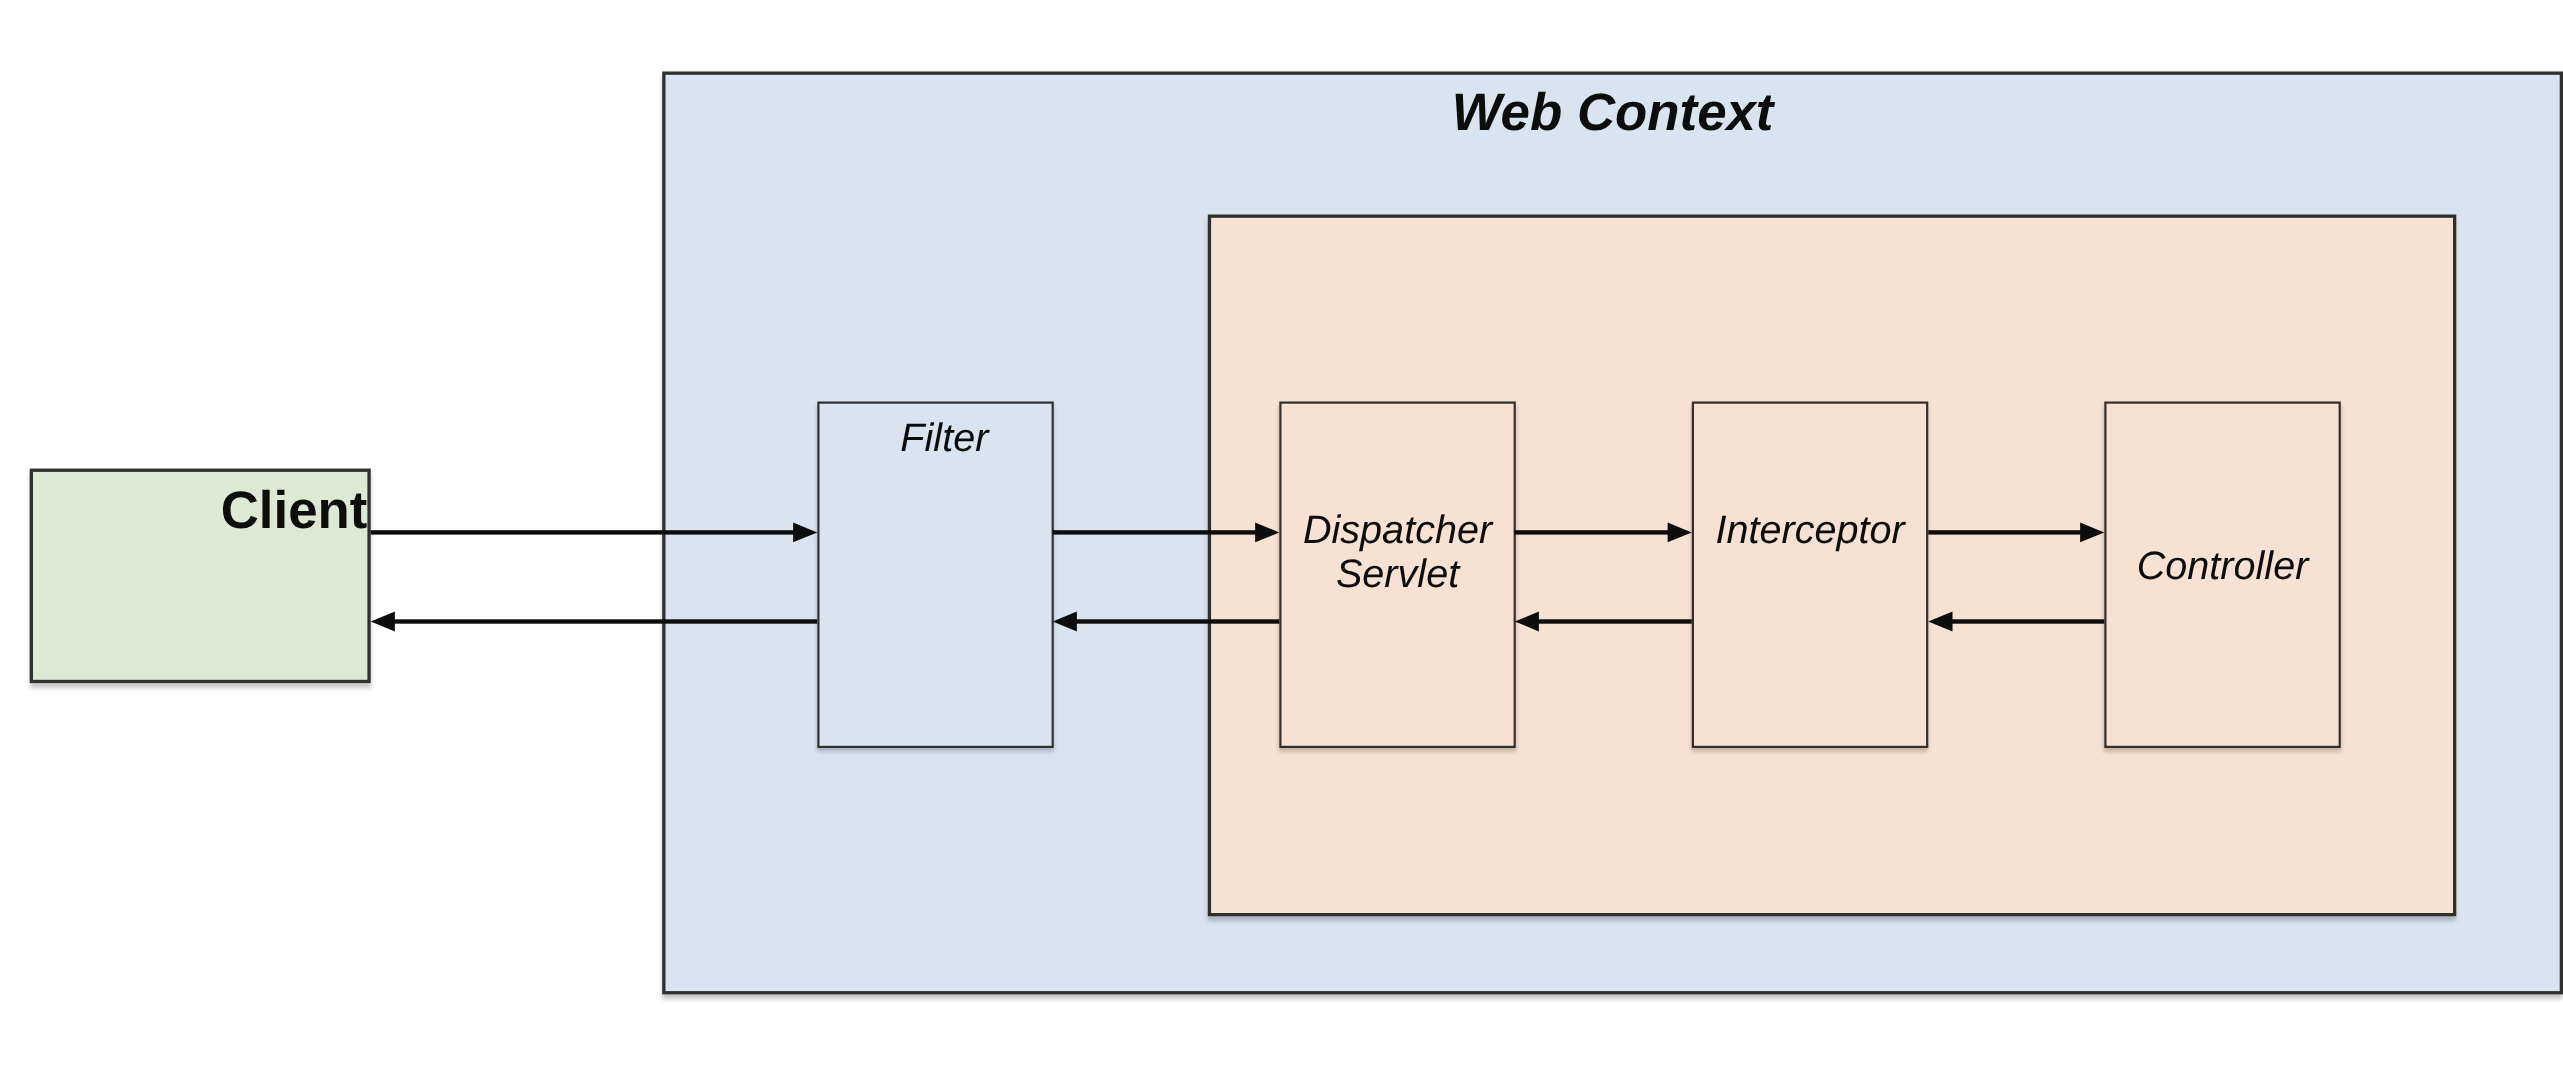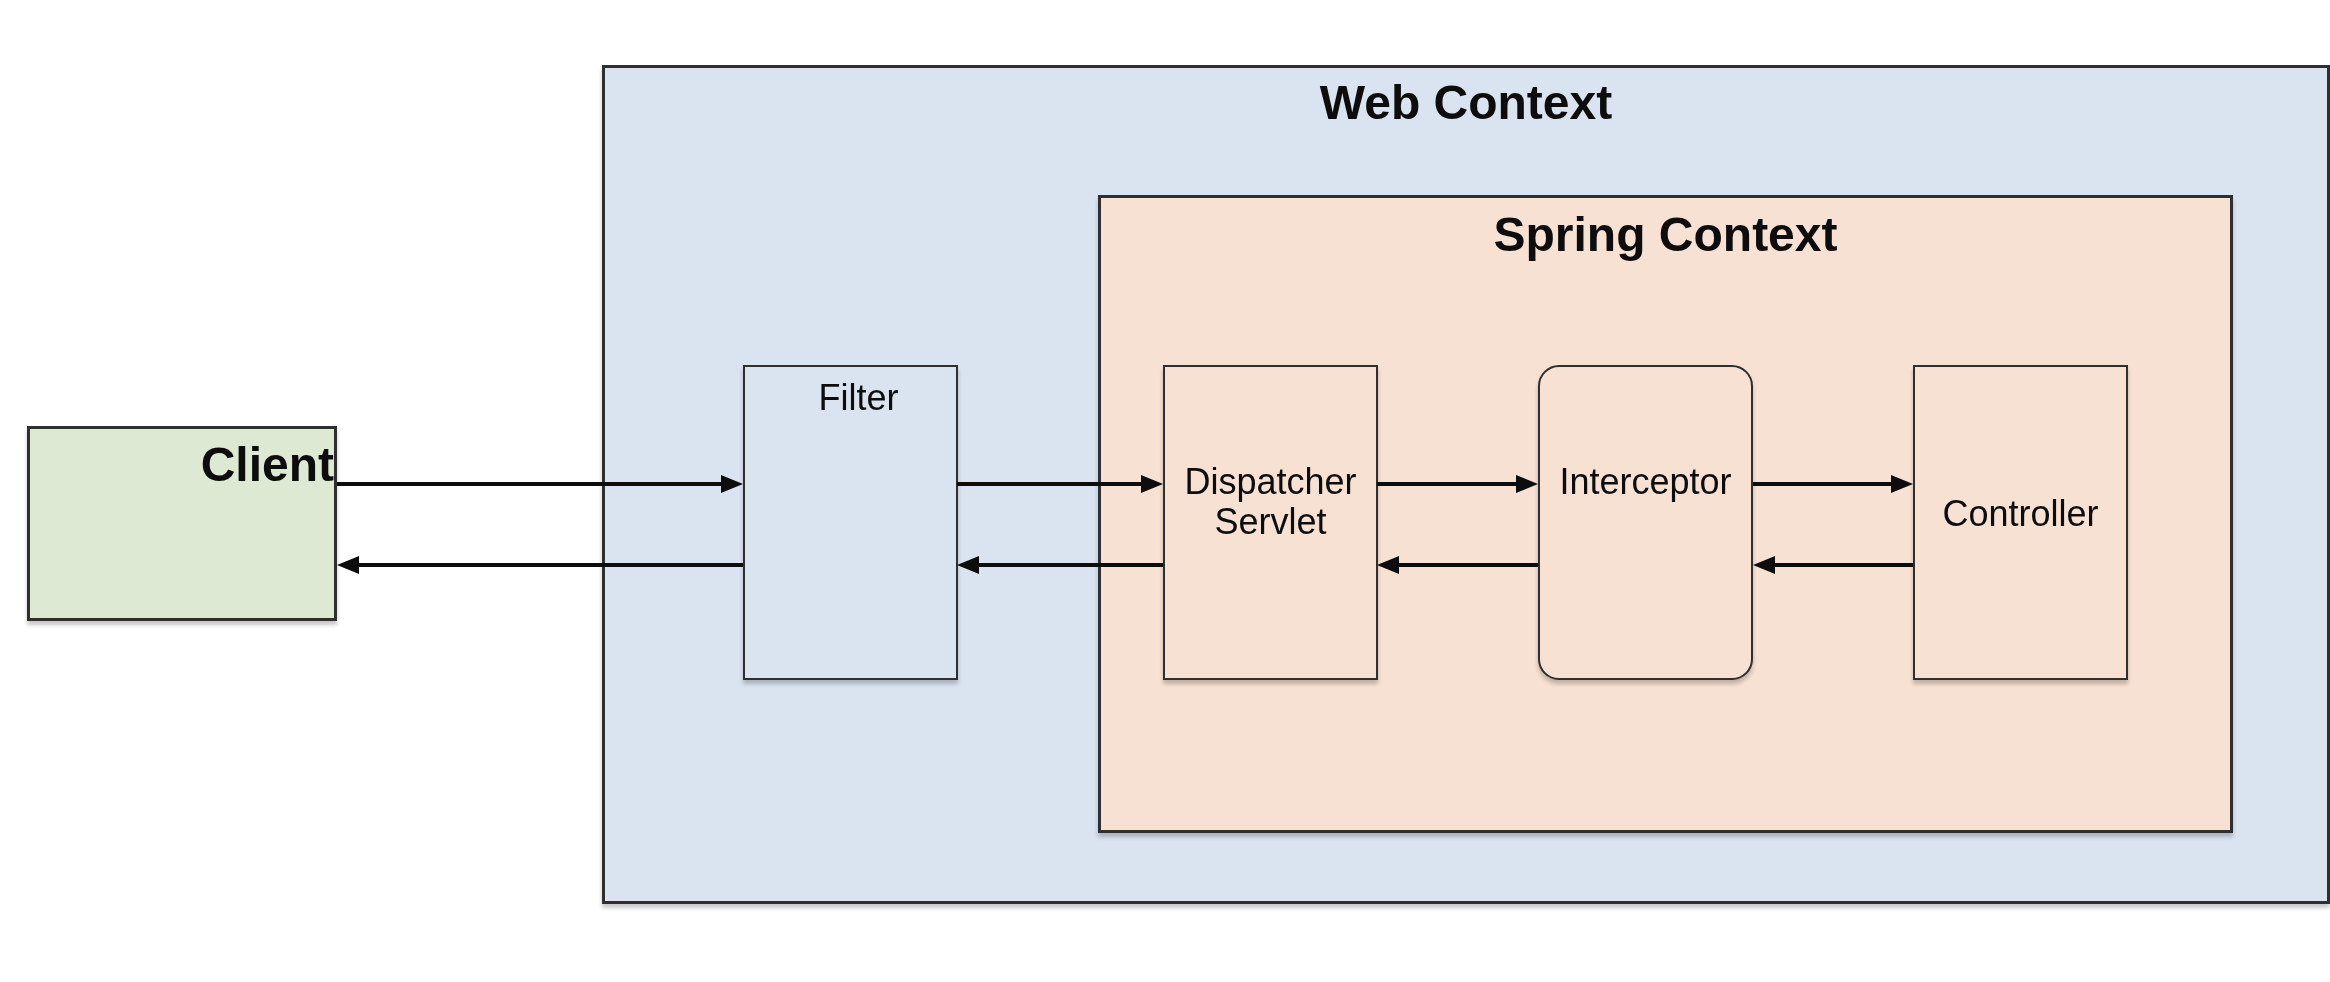--- a/index.html
+++ b/index.html
@@ -46,25 +46,25 @@
     line-height:56px;
   }
   .label-md{
     font-size:36px;
     font-weight:normal;
     line-height:40px;
   }
 
   
   .client-box{left:27px;top:426px;width:310px;height:195px;background:var(--client-fill);}
-  .web-context-box{left:602px;top:65px;width:1728px;height:839px;background:var(--web-context-fill);}
+  .web-context-box{left:602px;top:65px;width:1728px;height:839px;background:var(--web-context-fill);font-style:italic;}
   .spring-context-box{left:493px;top:127px;width:1135px;height:638px;background:var(--spring-context-fill);} 
   .filter-box{left:138px;top:297px;width:215px;height:315px;background:var(--web-context-fill);}           
   .dispatcher-box{left:62px;top:167px;width:215px;height:315px;background:var(--spring-context-fill);padding-left:42px;}     
-  .interceptor-box{left:437px;top:167px;width:215px;height:315px;background:var(--spring-context-fill);border-radius:21px;}
+  .interceptor-box{left:437px;top:167px;width:215px;height:315px;background:var(--spring-context-fill);}
   .controller-box{left:812px;top:167px;width:215px;height:315px;background:var(--spring-context-fill);}
 
   .client-label{top:8px;text-align:right;}
   .web-context-title{top:7px;}
   .spring-context-title{top:9px;}
   .filter-label{top:11px;padding-left:16px;}
   .dispatcher-label{top:95px;}
   .interceptor-label{top:95px;}
   .controller-label{top:95px;margin-top:32px;}
 
@@ -110,21 +110,20 @@
   </div>
 
   <div class="box web-context-box">
     <div class="label title-lg web-context-title">Web Context</div>
 
     <div class="box node filter-box">
       <div class="label label-md filter-label">Filter</div>
     </div>
 
     <div class="box spring-context-box">
-      <div class="label title-lg spring-context-title">Spring Context</div>
 
       <div class="box node dispatcher-box">
         <div class="label label-md dispatcher-label">Dispatcher
 Servlet</div>
       </div>
 
       <div class="box node interceptor-box">
         <div class="label label-md interceptor-label">Interceptor</div>
       </div>
 

